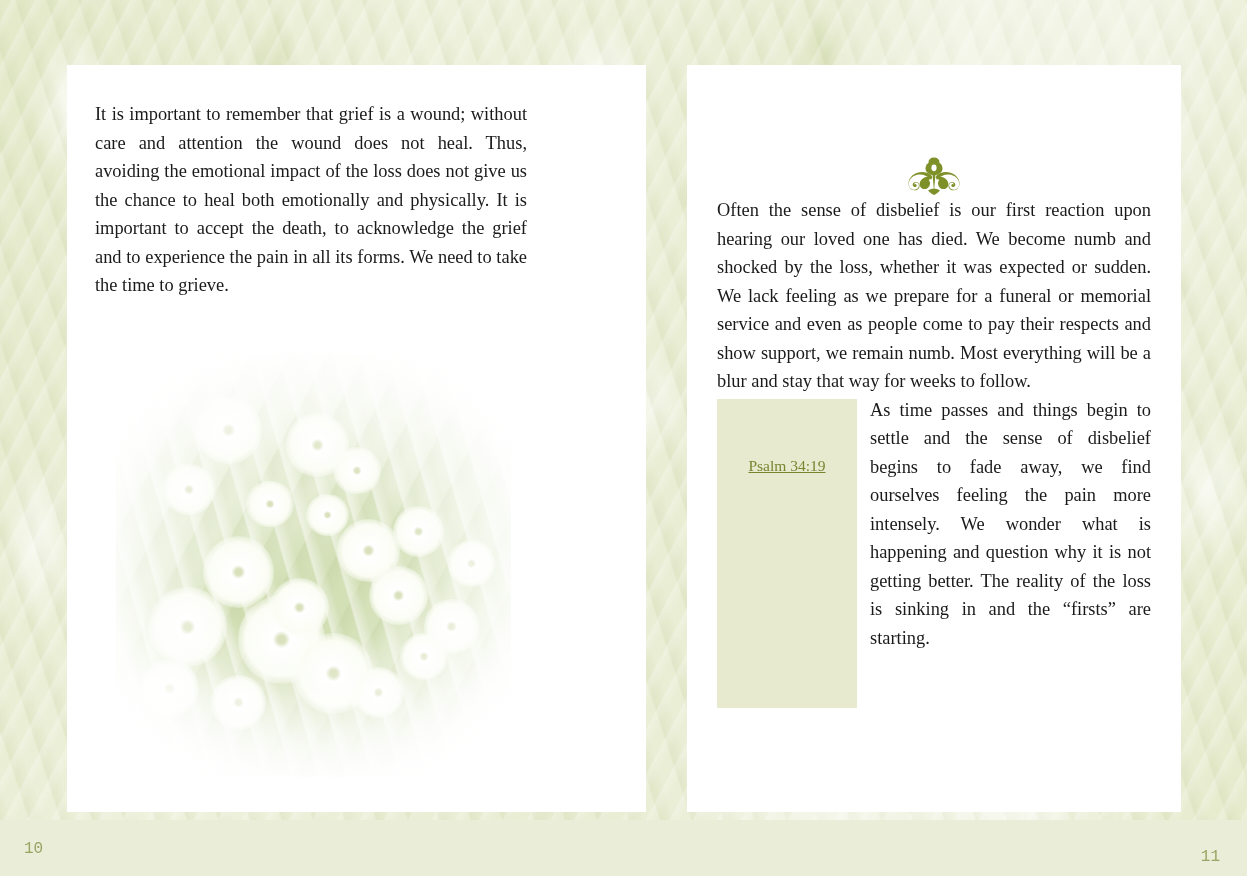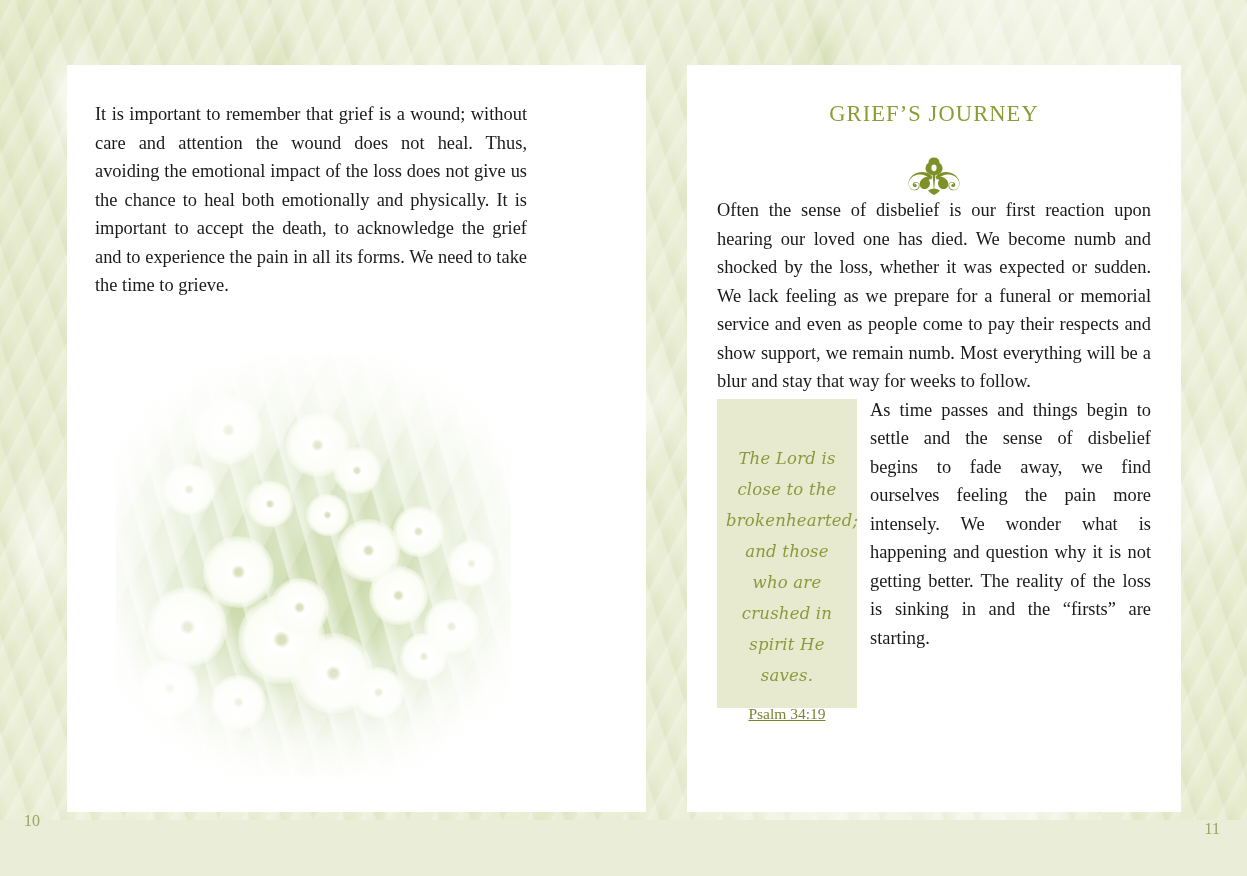--- a/index.html
+++ b/index.html
@@ -230,22 +230,22 @@
     font-style: normal;
     font-size: 15.5px;
     color: #77852f;
     margin: 14px 0 0 0;
     text-decoration: underline;
   }
 
   
   .folio {
     position: absolute;
-    top: 812px;
-    font-family: Liberation Serif, serif;
+    top: 840px;
+    font-family: Liberation Mono, monospace;
     font-size: 16px;
     color: #9aa463;
   }
   #folio-left { left: 24px; }
   #folio-right { right: 27px; margin-top: 8px; }
 </style>
 </head>
 <body>
 
 <div id="spread">
@@ -288,21 +288,20 @@
           <div class="bloom" style="left:72%;top:66%;width:12%;height:11%"></div>
         </div>
         <div class="ph-haze"></div>
         <div class="ph-vignette"></div>
       </div>
     </div>
   </div>
 
   <div class="page" id="page-right">
 
-    <h1 id="right-heading">GRIEF’S JOURNEY</h1>
 
     <div id="ornament">
       <svg width="86" height="44" viewBox="0 0 86 44" aria-hidden="true">
         <g fill="#7d9128">
 
           <ellipse cx="43" cy="9" rx="5.5" ry="4.6"></ellipse>
           <path d="M34.5 15.5c0-4.2 3.8-7.2 8.5-7.2s8.5 3 8.5 7.2c0 4-3.8 6.6-8.5 6.6s-8.5-2.6-8.5-6.6z"></path>
           <ellipse cx="43" cy="14.8" rx="2.6" ry="3.4" fill="#ffffff"></ellipse>
 
           <path d="M41.4 20h3.2l-1.6 18z"></path>
@@ -316,21 +315,20 @@
           <path d="M37 37.5c2-1.3 4-2 6-2s4 .7 6 2c-2 2.2-4 3.5-6 4.5-2-1-4-2.3-6-4.5z"></path>
         </g>
       </svg>
     </div>
 
     <div id="right-body">
 
       <p class="body-copy">Often the sense of disbelief is our first reaction upon hearing our loved one has died. We become numb and shocked by the loss, whether it was expected or sudden. We lack feeling as we prepare for a funeral or memorial service and even as people come to pay their respects and show support, we remain numb. Most everything will be a blur and stay that way for weeks to follow.</p>
 
       <div id="pull-quote">
-        <p id="quote-text">The Lord is close to the brokenhearted; and those who are crushed in spirit He saves.</p>
         <p id="quote-ref">Psalm 34:19</p>
       </div>
 
       <p class="body-copy">As time passes and things begin to settle and the sense of disbelief begins to fade away, we find ourselves feeling the pain more intensely. We wonder what is happening and question why it is not getting better. The reality of the loss is sinking in and the “firsts” are starting.</p>
 
     </div>
   </div>
 
   <div class="folio" id="folio-left">10</div>
 

